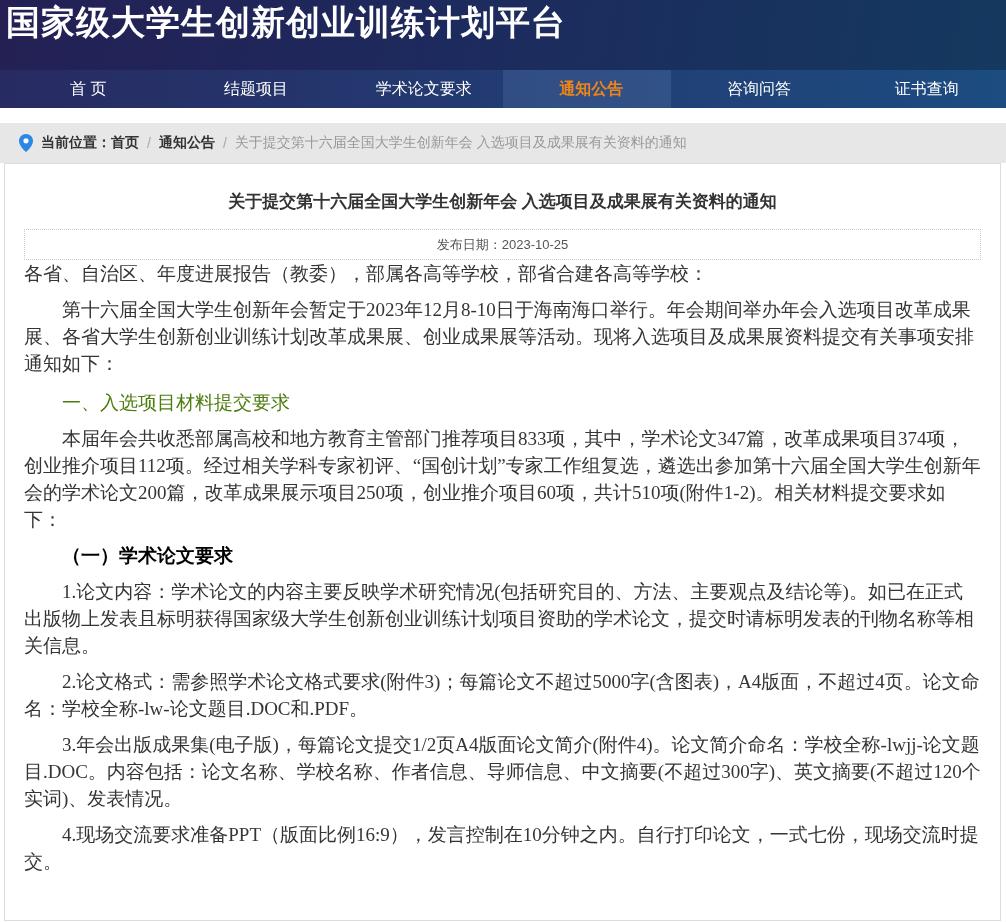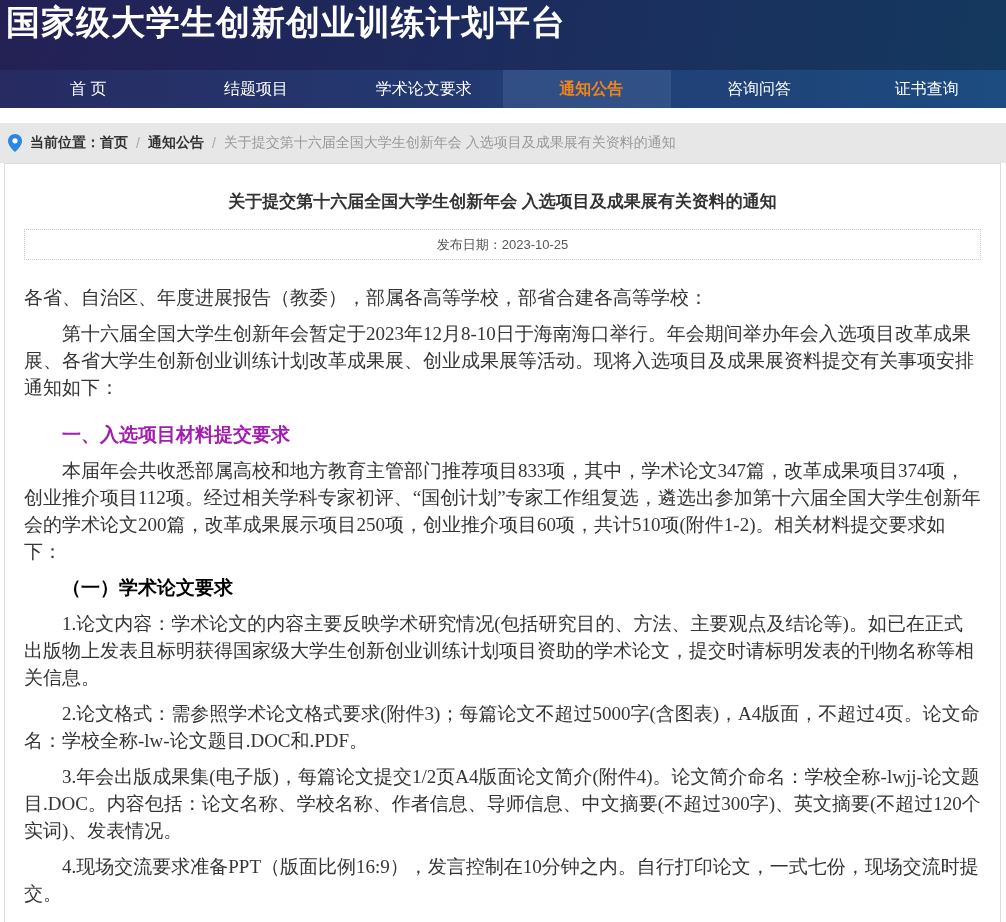--- a/index.html
+++ b/index.html
@@ -35,21 +35,21 @@
   }
   .nav-item.active {
     background: rgba(120,160,210,0.18);
     color: #ef8519; font-weight: bold;
   }
   
   .crumb-gap { height: 15px; background: #ffffff; }
   .breadcrumb-bar {
     height: 40px; background: #e7e7e7;
     display: flex; align-items: center;
-    padding-left: 8px; font-size: 14px;
+    padding-left: 19px; font-size: 14px;
   }
   .pin-icon { width: 14px; height: 18px; margin-right: 8px; flex: 0 0 auto; }
   .crumb-strong { color: #333333; font-weight: bold; }
   .crumb-sep { color: #aaaaaa; margin: 0 8px; }
   .crumb-link { color: #333333; font-weight: bold; cursor: pointer; text-decoration: none; }
   .crumb-current { color: #999999; font-weight: normal; }
   
   .content-box {
     margin: 0 5px 0 4px;
     border: 1px solid #dcdcdc;
@@ -61,34 +61,33 @@
     text-align: center;
     font-size: 17px; font-weight: bold; color: #333333;
     font-family: "Liberation Sans", sans-serif;
     margin-bottom: 16px;
   }
   .date-bar {
     border: 1px dotted #c9c9c9;
     height: 31px; line-height: 29px;
     text-align: center;
     font-size: 13px; color: #555555;
-    margin-bottom: 24px;
   }
   .article-body {
     font-family: "Liberation Serif", "DejaVu Serif", serif;
     font-size: 19px; color: #353535;
     line-height: 27px;
   }
   .article-body p { margin-bottom: 9px; }
   .p-indent { text-indent: 2em; }
   .p-noindent { text-indent: 0; }
   .p-heading1 {
-    text-indent: 2em; font-weight: bold; color: #a21caf;
+    text-indent: 2em; font-weight: normal; color: #4d7c0f;
     font-family: "Liberation Sans", sans-serif;
-    margin-top: 20px; margin-bottom: 11px;
+    margin-top: 12px; margin-bottom: 11px;
   }
   .p-heading2 {
     text-indent: 2em; font-weight: bold; color: #000000;
     margin-top: 4px; margin-bottom: 11px;
   }
 </style>
 </head>
 <body>
 
 <div class="site-header">

